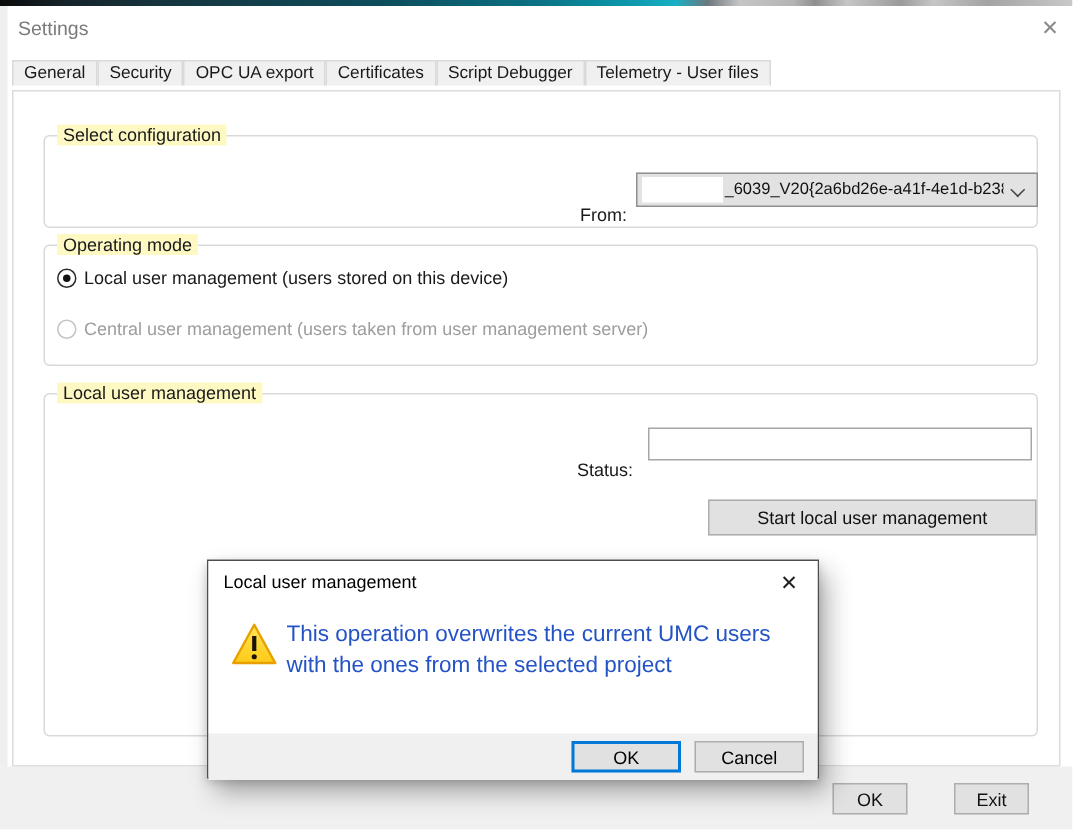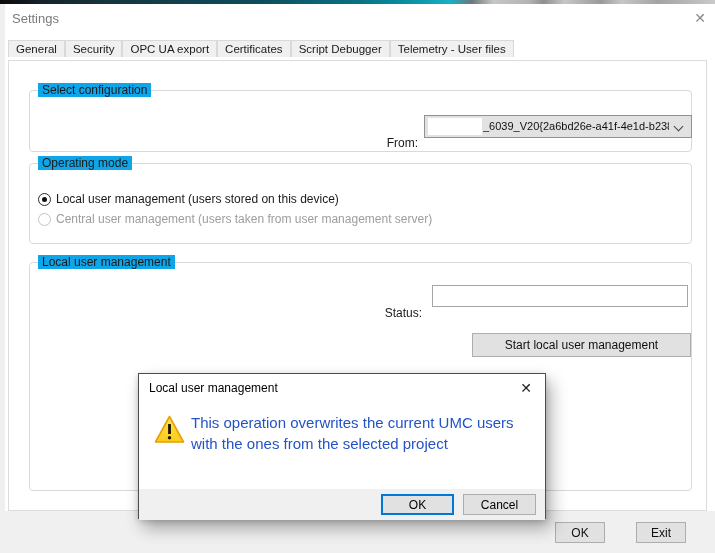--- a/index.html
+++ b/index.html
@@ -19,38 +19,38 @@
 
   
   .tabs { position:absolute; left:8px; top:40px; display:flex; align-items:flex-start; height:21px; z-index:2; }
   .tab { background:#f0f0f0; border:1px solid #d9d9d9; border-bottom:none; padding:2px 7px 2px; margin-right:0px; margin-bottom:1px; font-size:11.5px; white-space:nowrap; color:#1a1a1a; cursor:pointer; }
   .tab.selected { background:#fff; padding:4px 9px 3px; margin-bottom:0; position:relative; z-index:3; }
 
   
   .panel { position:absolute; left:8px; top:60px; width:699px; height:451px; background:#fff; border:1px solid #dcdcdc; z-index:1; }
 
   .groupbox { position:absolute; border:1px solid #d9d9d9; border-radius:4px; background:#fff; }
-  .groupbox .legend { position:absolute; top:-8px; left:8px; background:#0ea5e9; padding:0 4px; font-size:12px; color:#1a1a1a; white-space:nowrap; }
+  .groupbox .legend { position:absolute; top:-8px; left:8px; background:#fef9c3; padding:0 4px; font-size:12px; color:#1a1a1a; white-space:nowrap; }
   .gb-select { left:20px; top:29px; width:663px; height:62px; }
   .gb-mode { left:20px; top:102px; width:663px; height:81px; }
   .gb-local { left:20px; top:201px; width:663px; height:229px; }
 
   .field-label { position:absolute; font-size:12px; color:#1a1a1a; text-align:right;margin-top:17px; }
   .from-label { left:300px; top:28px; width:88px; }
   .status-label { left:300px; top:26px; width:92px; }
 
   
   .combobox { position:absolute; left:394px; top:24px; width:268px; height:23px; background:#e2e2e2; border:1px solid #919191; display:flex; align-items:center; cursor:pointer; }
   .combo-redaction { position:absolute; left:3px; top:2px; width:54px; height:17px; background:#fff; }
   .combo-text { position:absolute; left:58px; top:0; width:186px; height:21px; line-height:21px; font-size:11px; color:#111; white-space:nowrap; overflow:hidden; }
   .combo-arrow { position:absolute; right:9px; top:7px; width:7px; height:7px; border-right:1.4px solid #444; border-bottom:1.4px solid #444; transform:rotate(45deg); }
 
   
   .radio-row { position:absolute; left:8px; display:flex; align-items:center; gap:5px; cursor:pointer; }
-  .radio-row.r1 { top:28px; }
+  .radio-row.r1 { top:14px; }
   .radio-row.r2 { top:48px; }
   .radio-circle { width:13px; height:13px; border-radius:50%; border:1px solid #2b2b2b; background:#fff; position:relative; flex:0 0 auto; }
   .radio-circle.checked::after { content:""; position:absolute; left:3px; top:3px; width:5px; height:5px; border-radius:50%; background:#111; }
   .radio-circle.disabled { border-color:#c3c3c3; }
   .radio-label { font-size:12px; color:#1a1a1a; white-space:nowrap; }
   .radio-label.disabled { color:#9d9d9d; }
 
   
   .status-input { position:absolute; left:402px; top:22px; width:256px; height:22px; border:1px solid #a6a6a6; background:#fff; font-family:"Liberation Sans",sans-serif; font-size:12px; padding:0 4px; outline:none; }
   .warning-text { position:absolute; right:3px; top:51px; font-size:11.5px; color:#ee0000; white-space:nowrap; text-align:right; }

